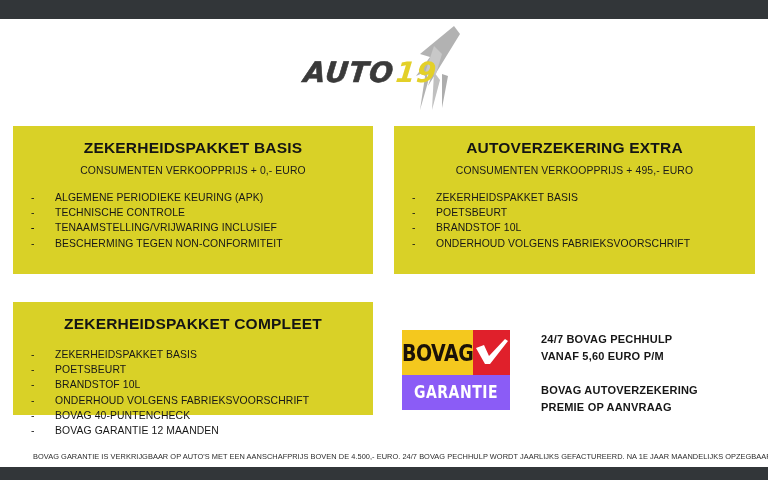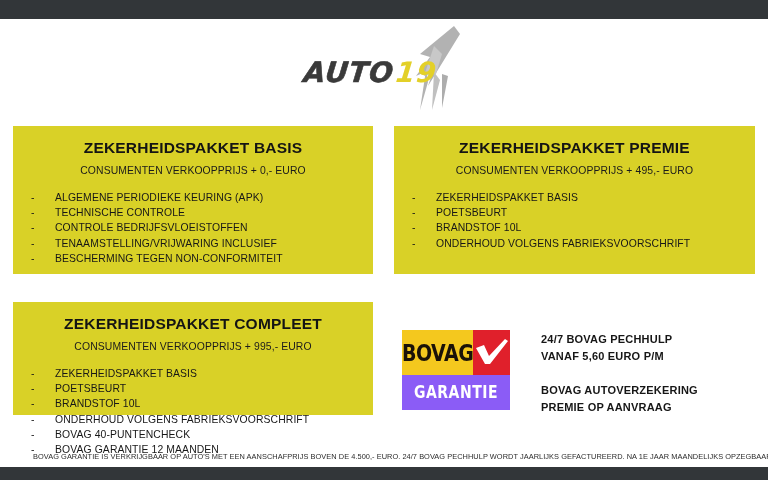--- a/index.html
+++ b/index.html
@@ -217,40 +217,39 @@
       </div>
     </div>
   </div>
 
   <div class="panel panel-basis">
     <div class="panel-title">ZEKERHEIDSPAKKET BASIS</div>
     <div class="panel-sub">CONSUMENTEN VERKOOPPRIJS + 0,- EURO</div>
     <ul class="panel-list">
       <li><span class="dash">-</span><span>ALGEMENE PERIODIEKE KEURING (APK)</span></li>
       <li><span class="dash">-</span><span>TECHNISCHE CONTROLE</span></li>
-      <li><span class="dash">-</span><span>CONTROLE BEDRIJFSVLOEISTOFFEN</span></li>
+      <li><span class="dash">-</span></li>
       <li><span class="dash">-</span><span>TENAAMSTELLING/VRIJWARING INCLUSIEF</span></li>
       <li><span class="dash">-</span><span>BESCHERMING TEGEN NON-CONFORMITEIT</span></li>
     </ul>
   </div>
 
   <div class="panel panel-extra">
-    <div class="panel-title">ZEKERHEIDSPAKKET PREMIE</div>
+    <div class="panel-title">AUTOVERZEKERING EXTRA</div>
     <div class="panel-sub">CONSUMENTEN VERKOOPPRIJS + 495,- EURO</div>
     <ul class="panel-list">
       <li><span class="dash">-</span><span>ZEKERHEIDSPAKKET BASIS</span></li>
       <li><span class="dash">-</span><span>POETSBEURT</span></li>
       <li><span class="dash">-</span><span>BRANDSTOF 10L</span></li>
       <li><span class="dash">-</span><span>ONDERHOUD VOLGENS FABRIEKSVOORSCHRIFT</span></li>
     </ul>
   </div>
 
   <div class="panel panel-compleet">
     <div class="panel-title">ZEKERHEIDSPAKKET COMPLEET</div>
-    <div class="panel-sub">CONSUMENTEN VERKOOPPRIJS + 995,- EURO</div>
     <ul class="panel-list">
       <li><span class="dash">-</span><span>ZEKERHEIDSPAKKET BASIS</span></li>
       <li><span class="dash">-</span><span>POETSBEURT</span></li>
       <li><span class="dash">-</span><span>BRANDSTOF 10L</span></li>
       <li><span class="dash">-</span><span>ONDERHOUD VOLGENS FABRIEKSVOORSCHRIFT</span></li>
       <li><span class="dash">-</span><span>BOVAG 40-PUNTENCHECK</span></li>
       <li><span class="dash">-</span><span>BOVAG GARANTIE 12 MAANDEN</span></li>
     </ul>
   </div>
 

